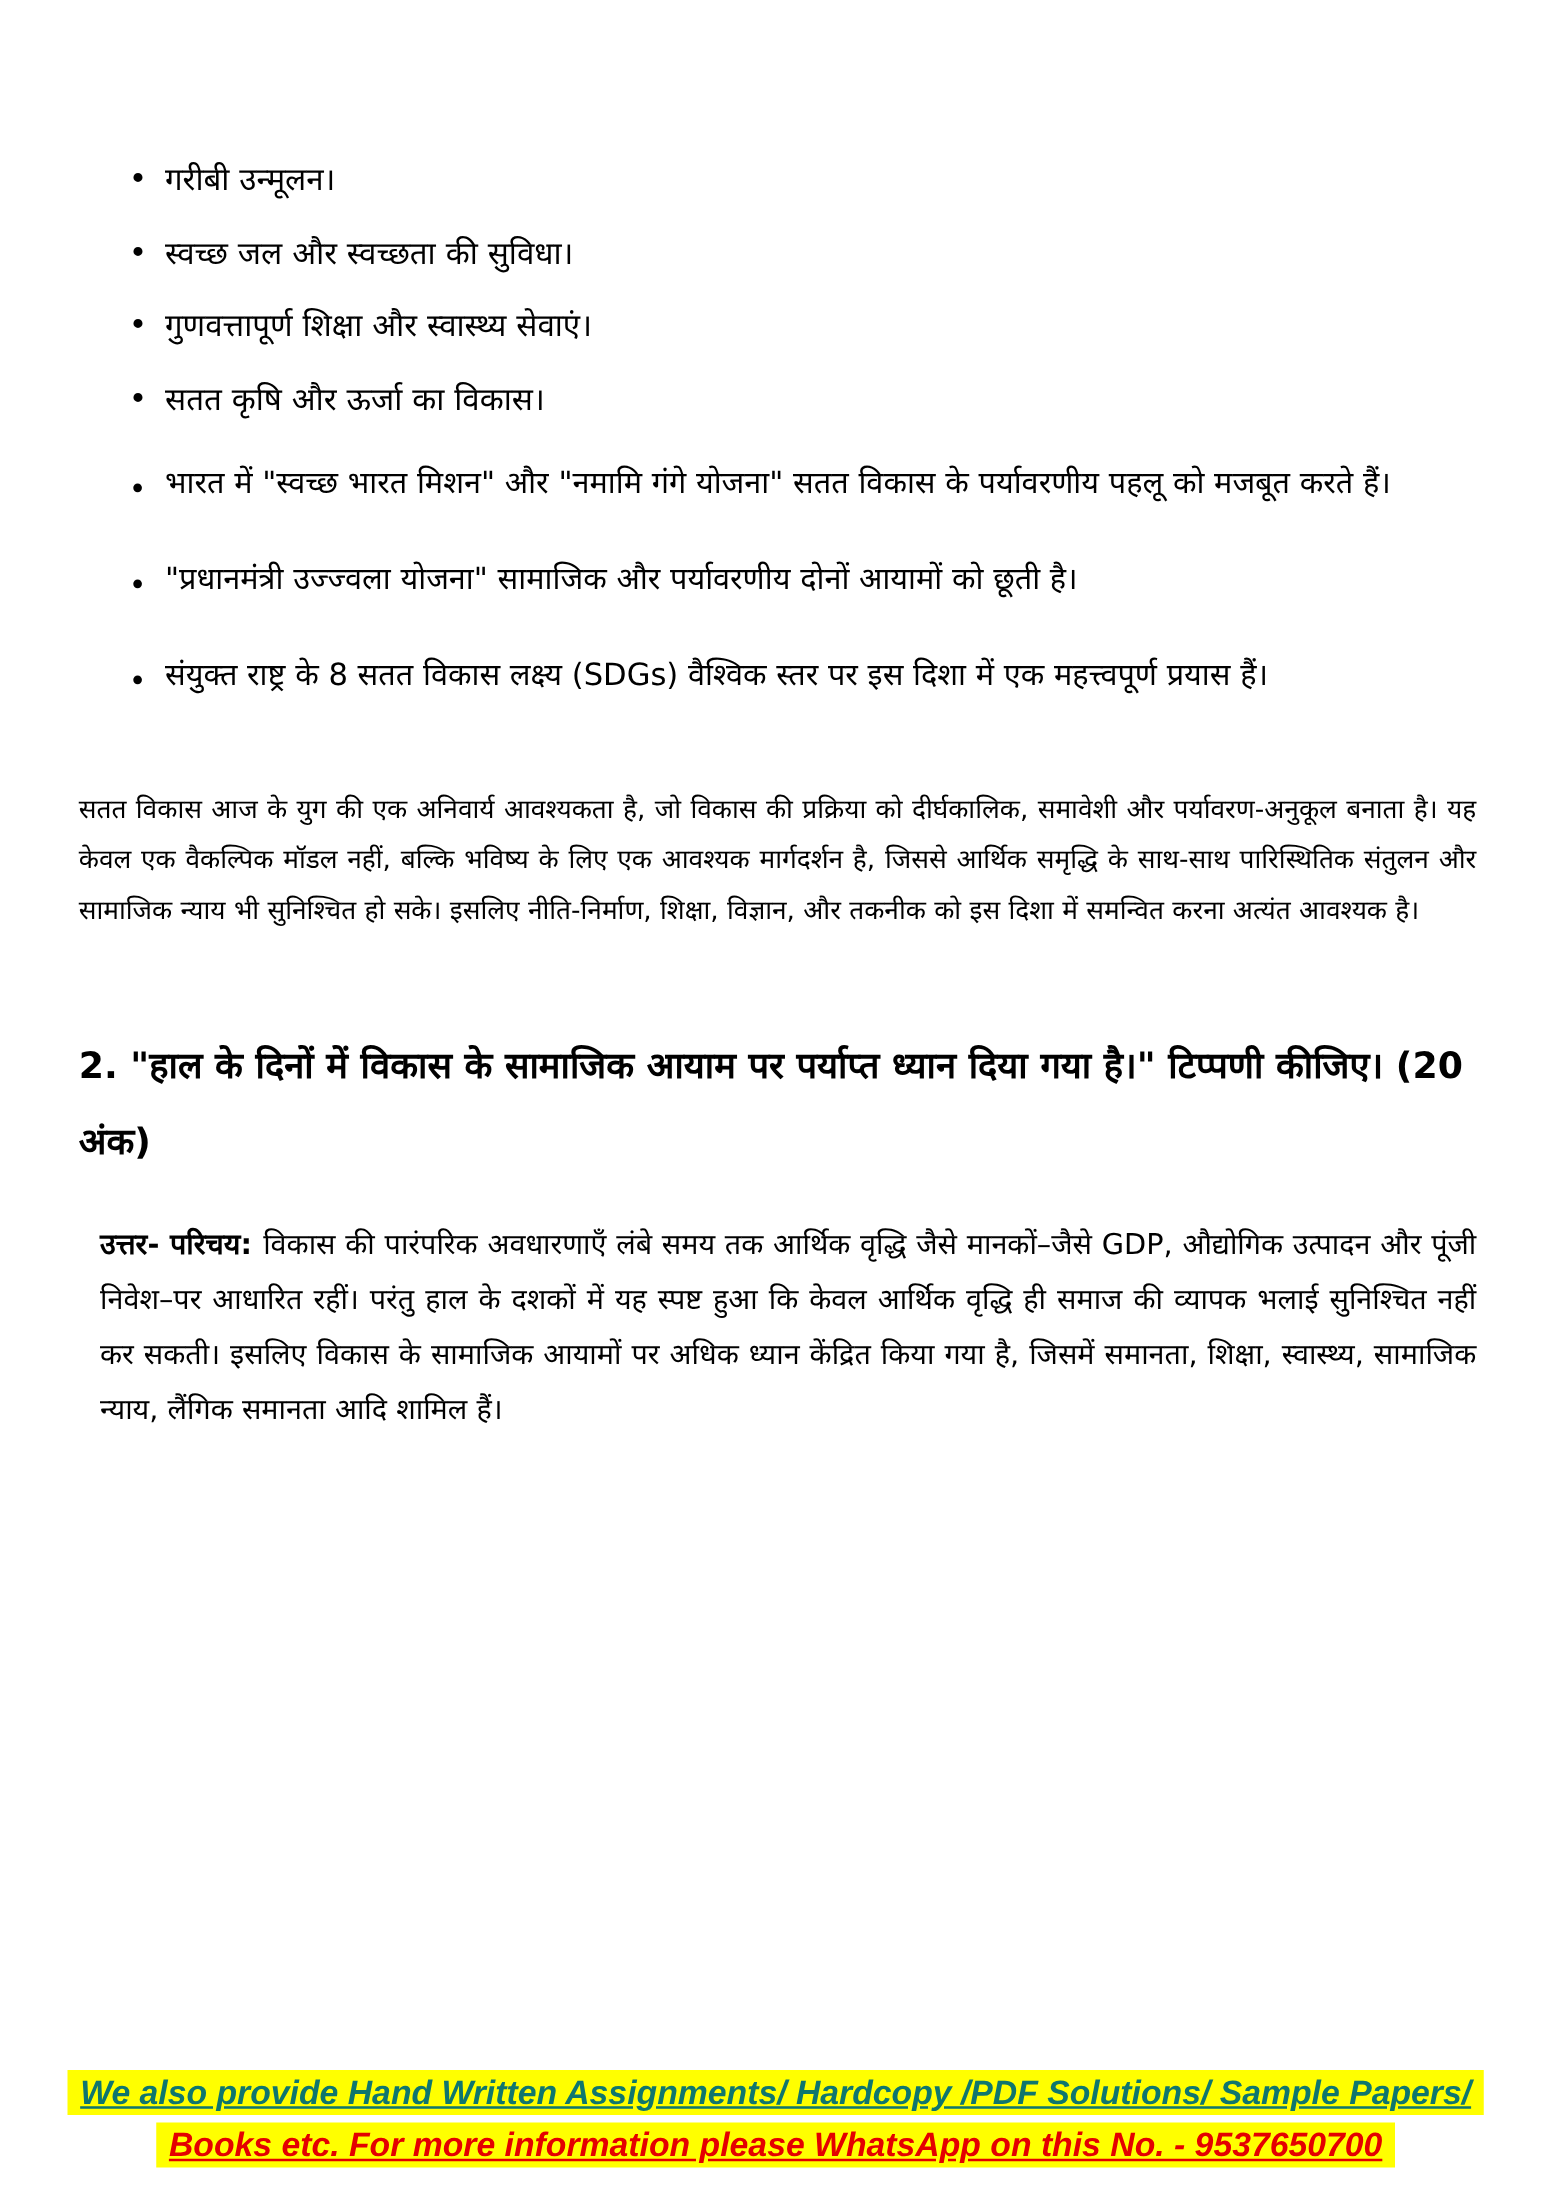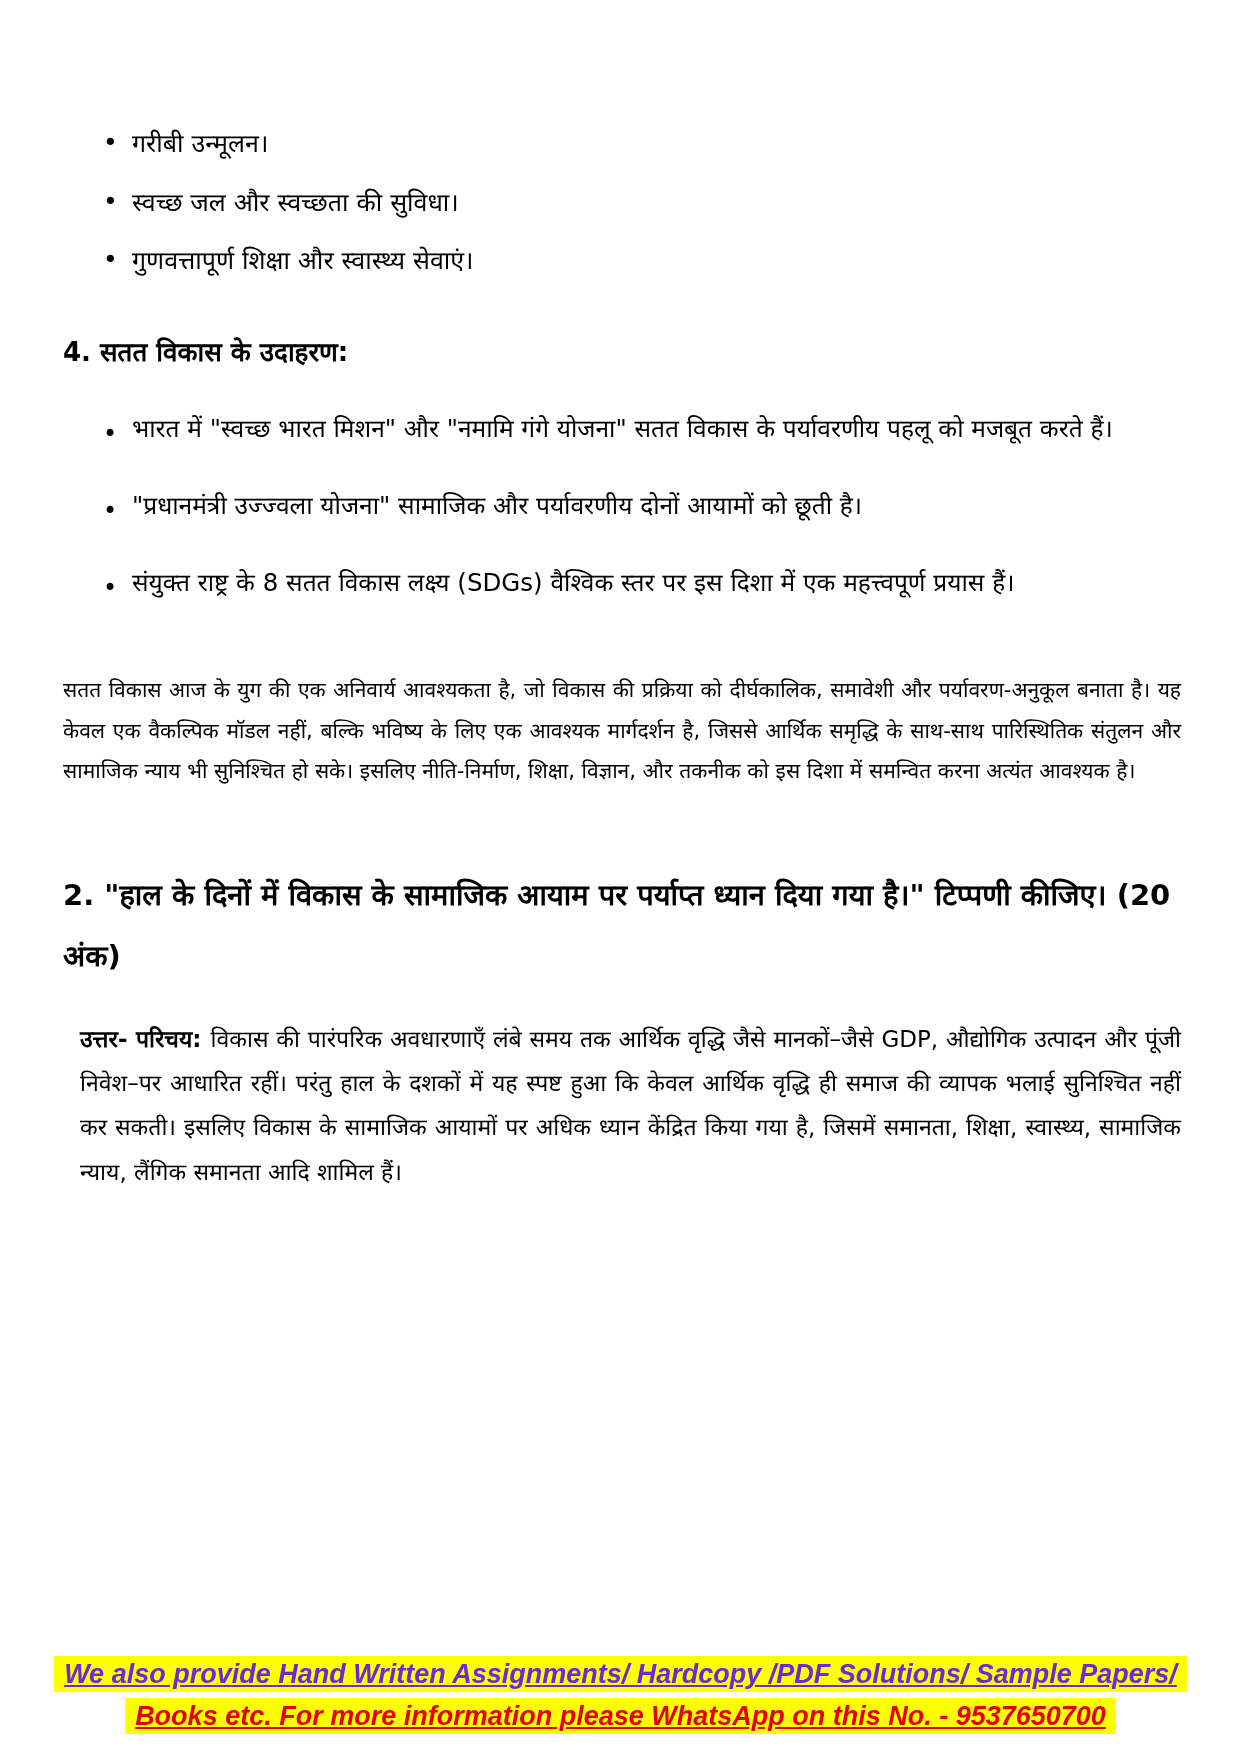--- a/index.html
+++ b/index.html
@@ -112,35 +112,35 @@
 </head>
 <body>
 
 <div class="page">
   <div class="content">
 
     <ul class="bullets">
       <li><span>गरीबी उन्मूलन।</span></li>
       <li><span>स्वच्छ जल और स्वच्छता की सुविधा।</span></li>
       <li><span>गुणवत्तापूर्ण शिक्षा और स्वास्थ्य सेवाएं।</span></li>
+      <li><span>सतत कृषि और ऊर्जा का विकास।</span></li>
     </ul>
 
-    <div class="sec4-heading">4. सतत विकास के उदाहरण:</div>
 
     <ul class="bullets2">
       <li><span>भारत में "स्वच्छ भारत मिशन" और "नमामि गंगे योजना" सतत विकास के पर्यावरणीय पहलू को मजबूत करते हैं।</span></li>
       <li><span>"प्रधानमंत्री उज्ज्वला योजना" सामाजिक और पर्यावरणीय दोनों आयामों को छूती है।</span></li>
       <li><span>संयुक्त राष्ट्र के 8 सतत विकास लक्ष्य (SDGs) वैश्विक स्तर पर इस दिशा में एक महत्त्वपूर्ण प्रयास हैं।</span></li>
     </ul>
 
     <p class="para">सतत विकास आज के युग की एक अनिवार्य आवश्यकता है, जो विकास की प्रक्रिया को दीर्घकालिक, समावेशी और पर्यावरण-अनुकूल बनाता है। यह केवल एक वैकल्पिक मॉडल नहीं, बल्कि भविष्य के लिए एक आवश्यक मार्गदर्शन है, जिससे आर्थिक समृद्धि के साथ-साथ पारिस्थितिक संतुलन और सामाजिक न्याय भी सुनिश्चित हो सके। इसलिए नीति-निर्माण, शिक्षा, विज्ञान, और तकनीक को इस दिशा में समन्वित करना अत्यंत आवश्यक है।</p>
 
     <div class="q2-heading">2. "हाल के दिनों में विकास के सामाजिक आयाम पर पर्याप्त ध्यान दिया गया है।" टिप्पणी कीजिए। (20 अंक)</div>
 
     <p class="answer"><span class="lead">उत्तर- परिचय:</span><span>विकास की पारंपरिक अवधारणाएँ लंबे समय तक आर्थिक वृद्धि जैसे मानकों–जैसे GDP, औद्योगिक उत्पादन और पूंजी निवेश–पर आधारित रहीं। परंतु हाल के दशकों में यह स्पष्ट हुआ कि केवल आर्थिक वृद्धि ही समाज की व्यापक भलाई सुनिश्चित नहीं कर सकती। इसलिए विकास के सामाजिक आयामों पर अधिक ध्यान केंद्रित किया गया है, जिसमें समानता, शिक्षा, स्वास्थ्य, सामाजिक न्याय, लैंगिक समानता आदि शामिल हैं।</span></p>
 
   </div>
 
   <div class="footer">
-    <div><span class="hl" style="background: rgb(255, 255, 0); color: #6d28d9; margin-top: 16px;">We also provide Hand Written Assignments/ Hardcopy /PDF Solutions/ Sample Papers/</span></div>
+    <div><span class="hl" style="background: rgb(255, 255, 0); color: #0f766e; margin-top: 16px;">We also provide Hand Written Assignments/ Hardcopy /PDF Solutions/ Sample Papers/</span></div>
     <div><span class="hl" style="background: rgb(255, 255, 0); color: rgb(228, 0, 0);">Books etc. For more information please WhatsApp on this No. - 9537650700</span></div>
   </div>
 </div>
 
 </body></html>

